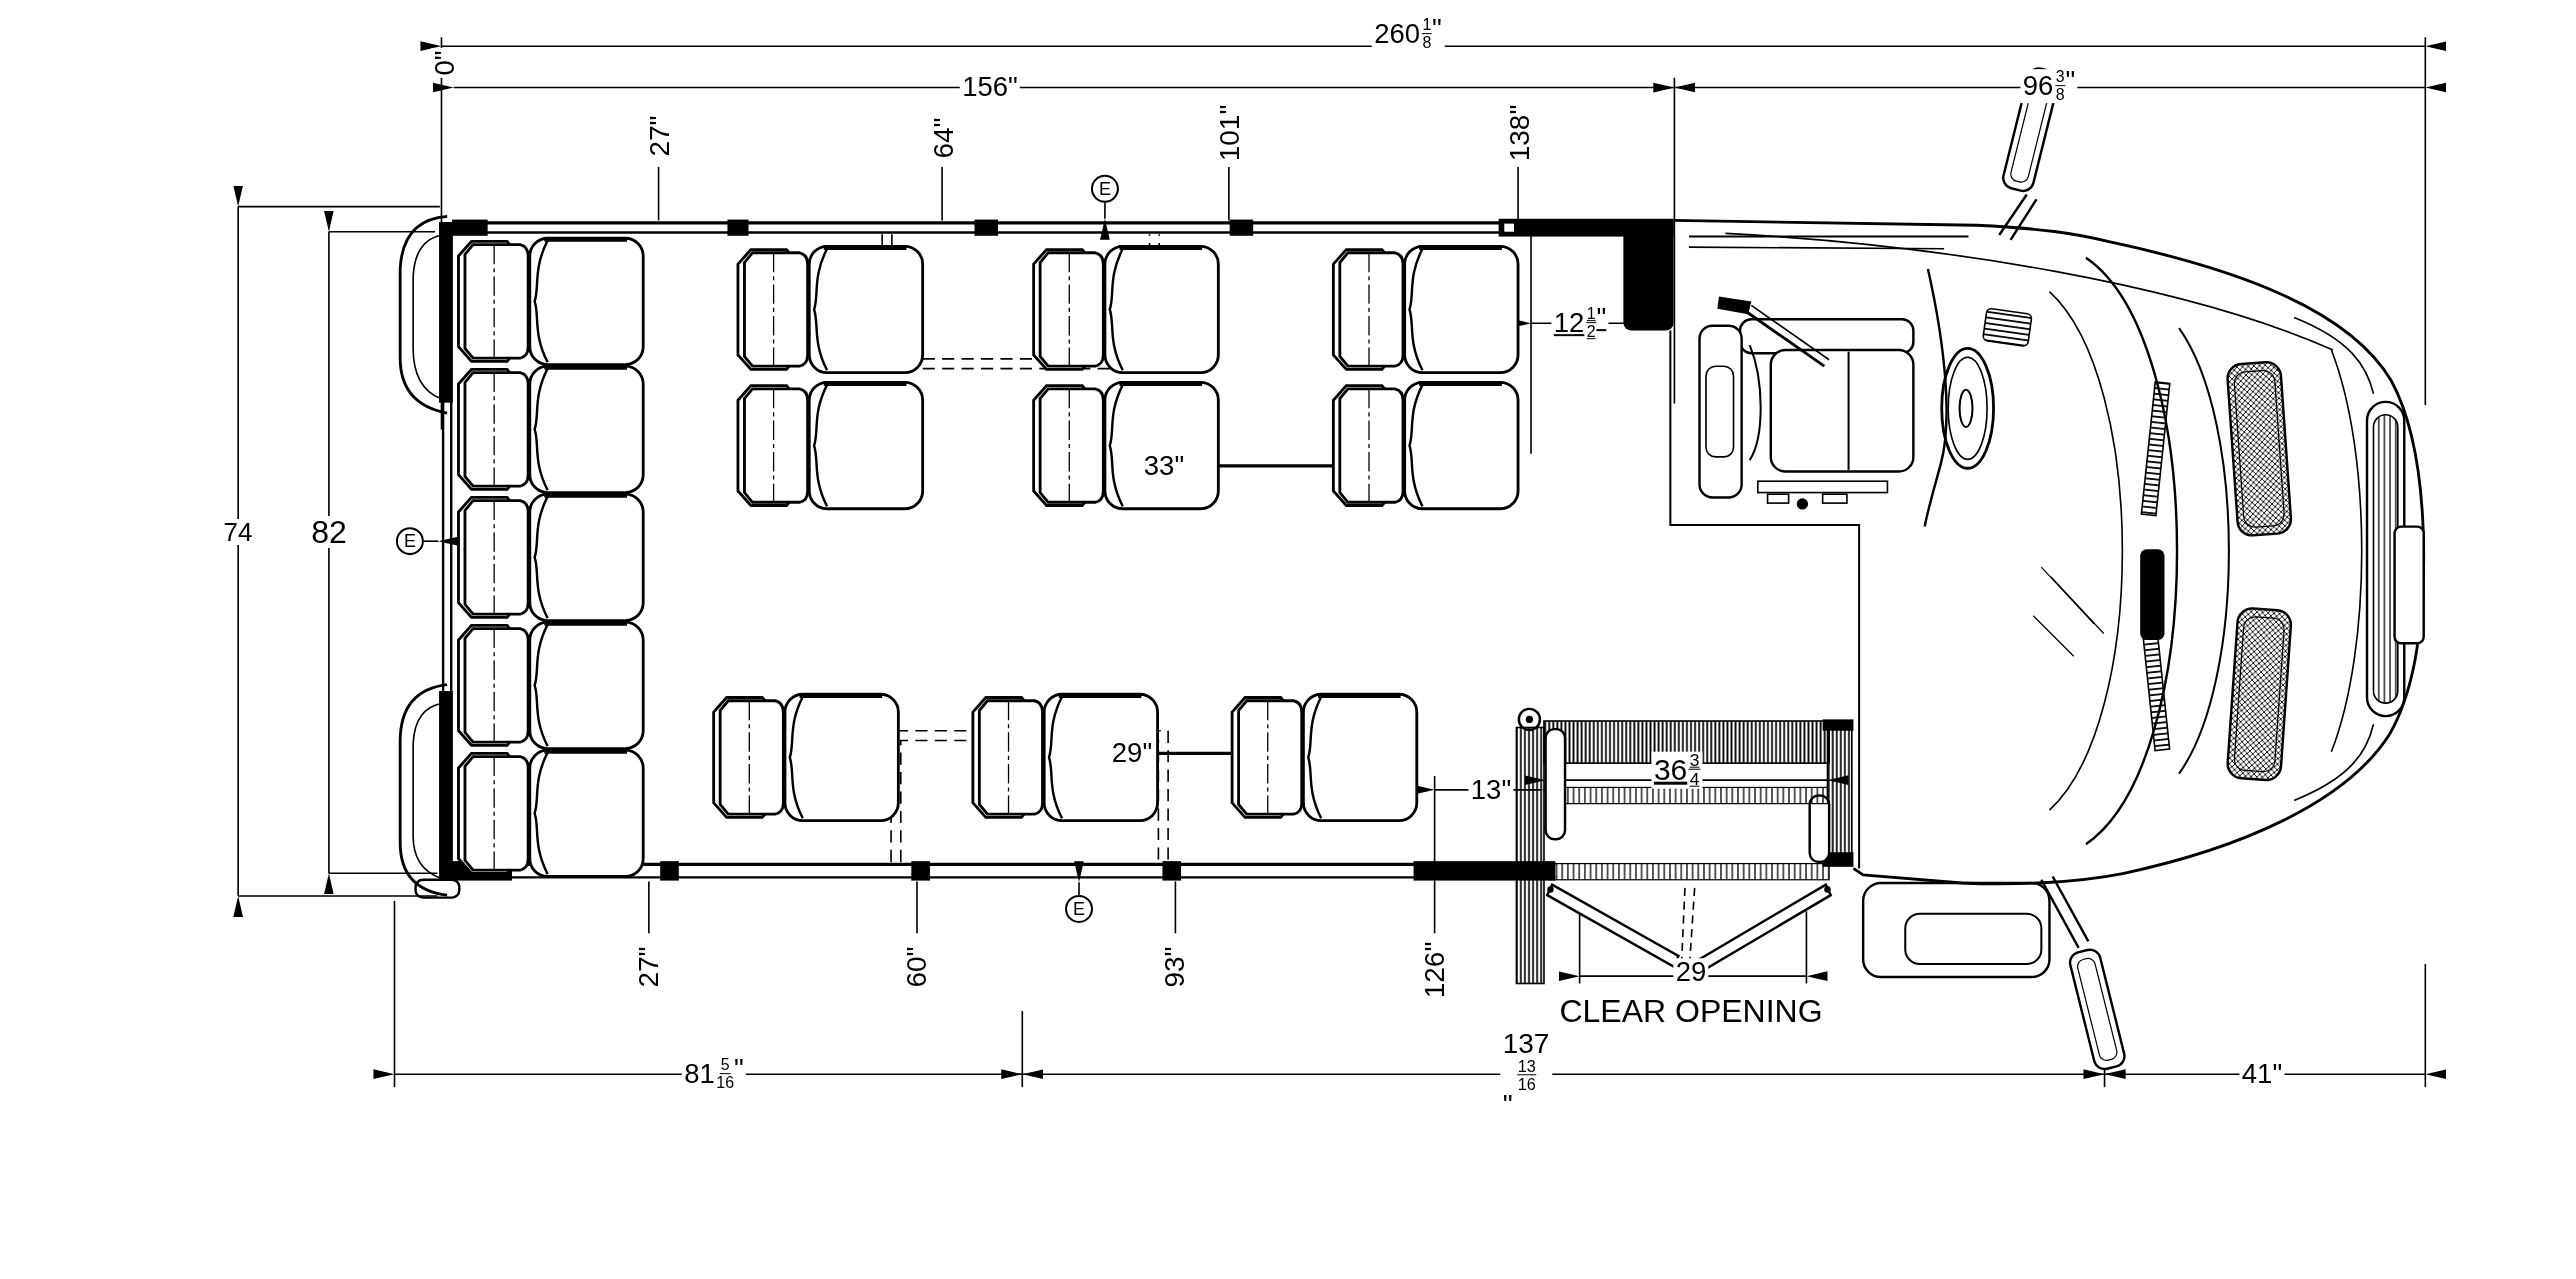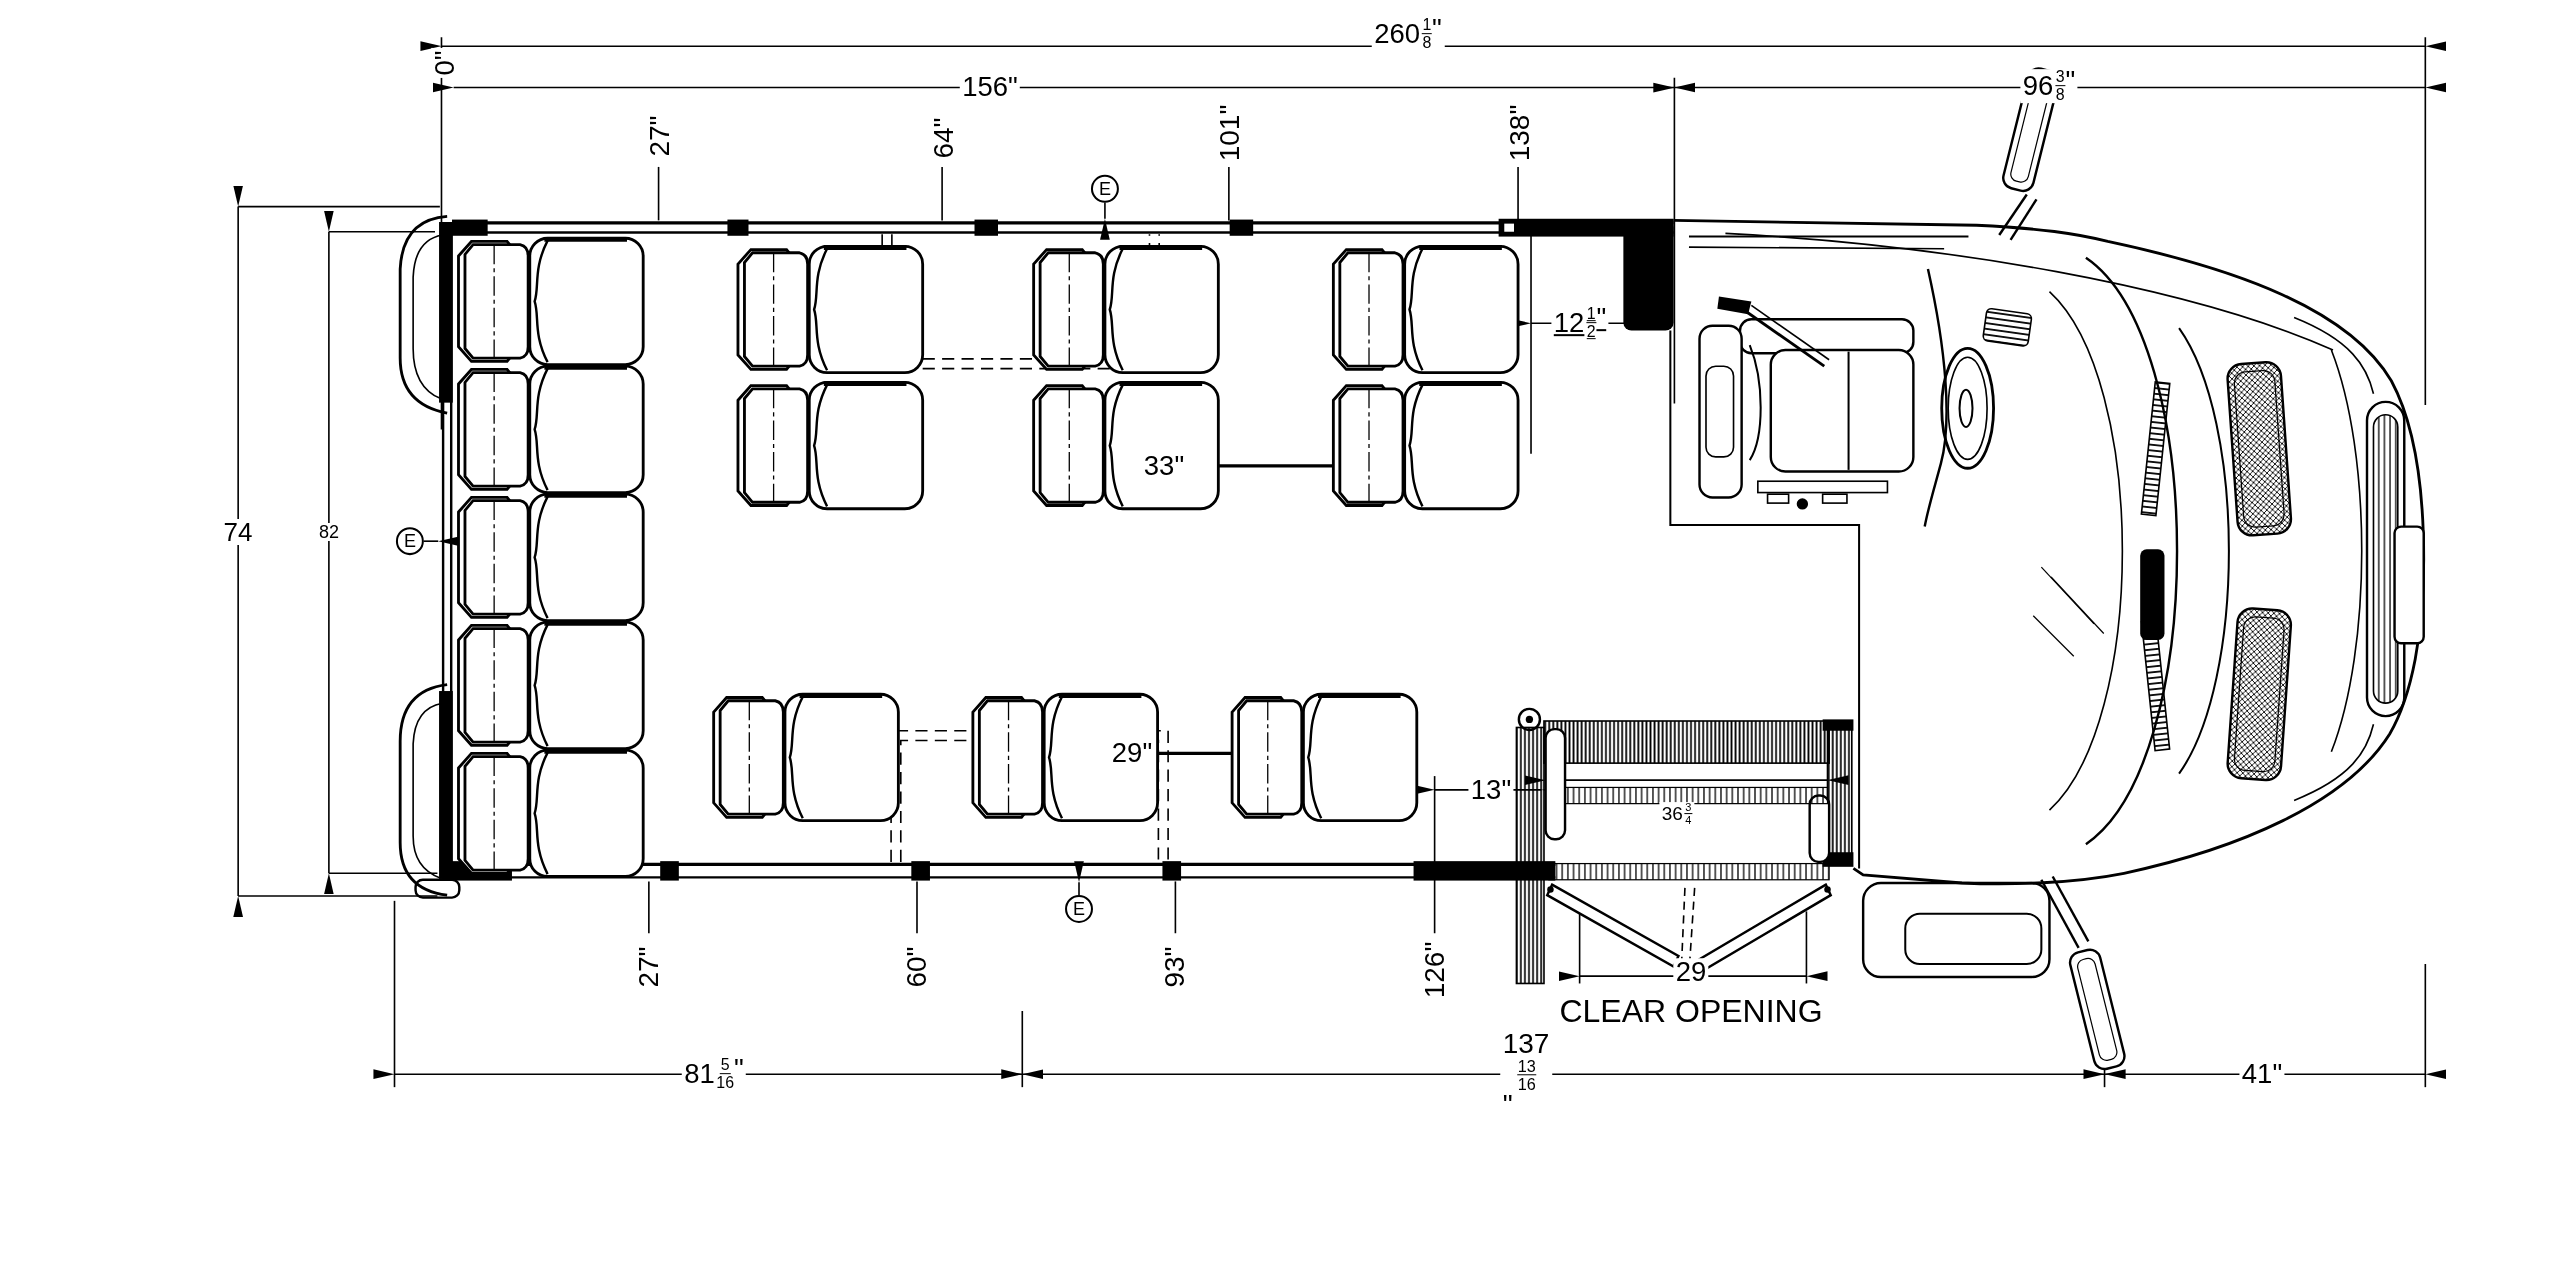--- a/index.html
+++ b/index.html
@@ -303,31 +303,31 @@
         <span>12</span>
         <span class="frac">
           <span class="num">1</span>
           <span class="den">2</span>
         </span>
         <span class="suf">"</span>
       </div>
       <div class="lbl" style="left: 1164px; top: 466px; font-size: 27.5px; transform: translate(-50%, -50%);">33"</div>
       <div class="lbl" style="left: 1132px; top: 753px; font-size: 27.5px; transform: translate(-50%, -50%);">29"</div>
       <div class="lbl" style="left: 1491px; top: 790px; font-size: 27.5px; transform: translate(-50%, -50%);">13"</div>
-      <div class="lbl" style="left: 1677px; top: 814px; font-size: 19px; transform: translate(-50%, -50%);">
+      <div class="lbl" style="left: 1677px; top: 770px; font-size: 30px; transform: translate(-50%, -50%); text-decoration: underline;">
         <span>36</span>
         <span class="frac">
           <span class="num">3</span>
           <span class="den">4</span>
         </span>
       </div>
       <div class="lbl" style="left: 1691px; top: 972px; font-size: 27.5px; transform: translate(-50%, -50%);">29</div>
       <div class="lbl" style="left: 1691px; top: 1011px; font-size: 32px; transform: translate(-50%, -50%);">CLEAR OPENING</div>
       <div class="lbl" style="left: 238px; top: 532px; font-size: 26px; transform: translate(-50%, -50%);">74</div>
-      <div class="lbl" style="left: 329px; top: 532px; font-size: 18px; transform: translate(-50%, -50%);">82</div>
+      <div class="lbl" style="left: 329px; top: 532px; font-size: 32px; transform: translate(-50%, -50%);">82</div>
       <div class="lbl" style="left: 649px; top: 967px; font-size: 28px; transform: translate(-50%, -50%) rotate(-90deg);">27"</div>
       <div class="lbl" style="left: 917px; top: 967px; font-size: 28px; transform: translate(-50%, -50%) rotate(-90deg);">60"</div>
       <div class="lbl" style="left: 1175px; top: 967px; font-size: 28px; transform: translate(-50%, -50%) rotate(-90deg);">93"</div>
       <div class="lbl" style="left: 1435px; top: 970px; font-size: 28px; transform: translate(-50%, -50%) rotate(-90deg);">126"</div>
       <div class="lbl" style="left: 714px; top: 1074px; font-size: 27.5px; transform: translate(-50%, -50%);">
         <span>81</span>
         <span class="frac">
           <span class="num">5</span>
           <span class="den">16</span>
         </span>

